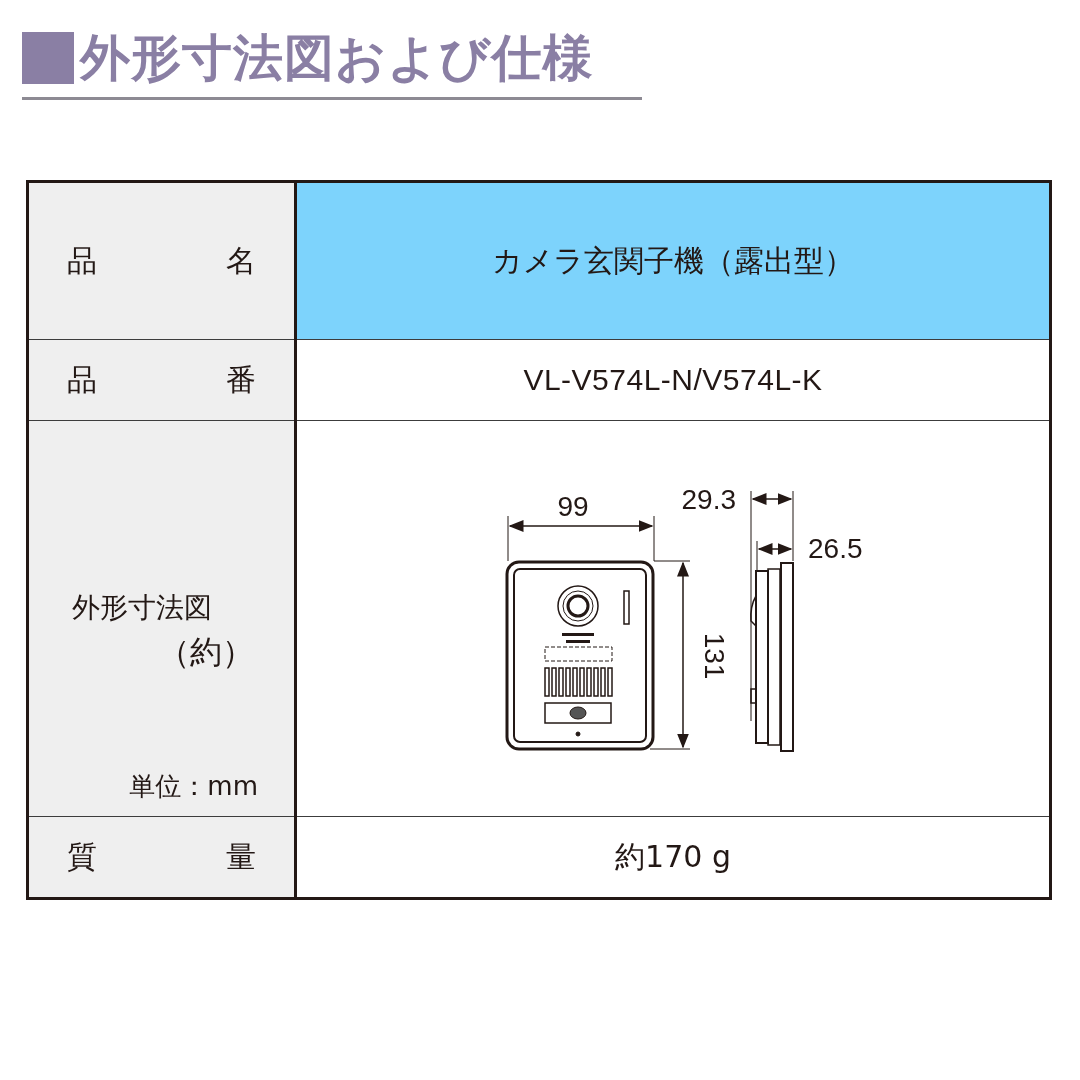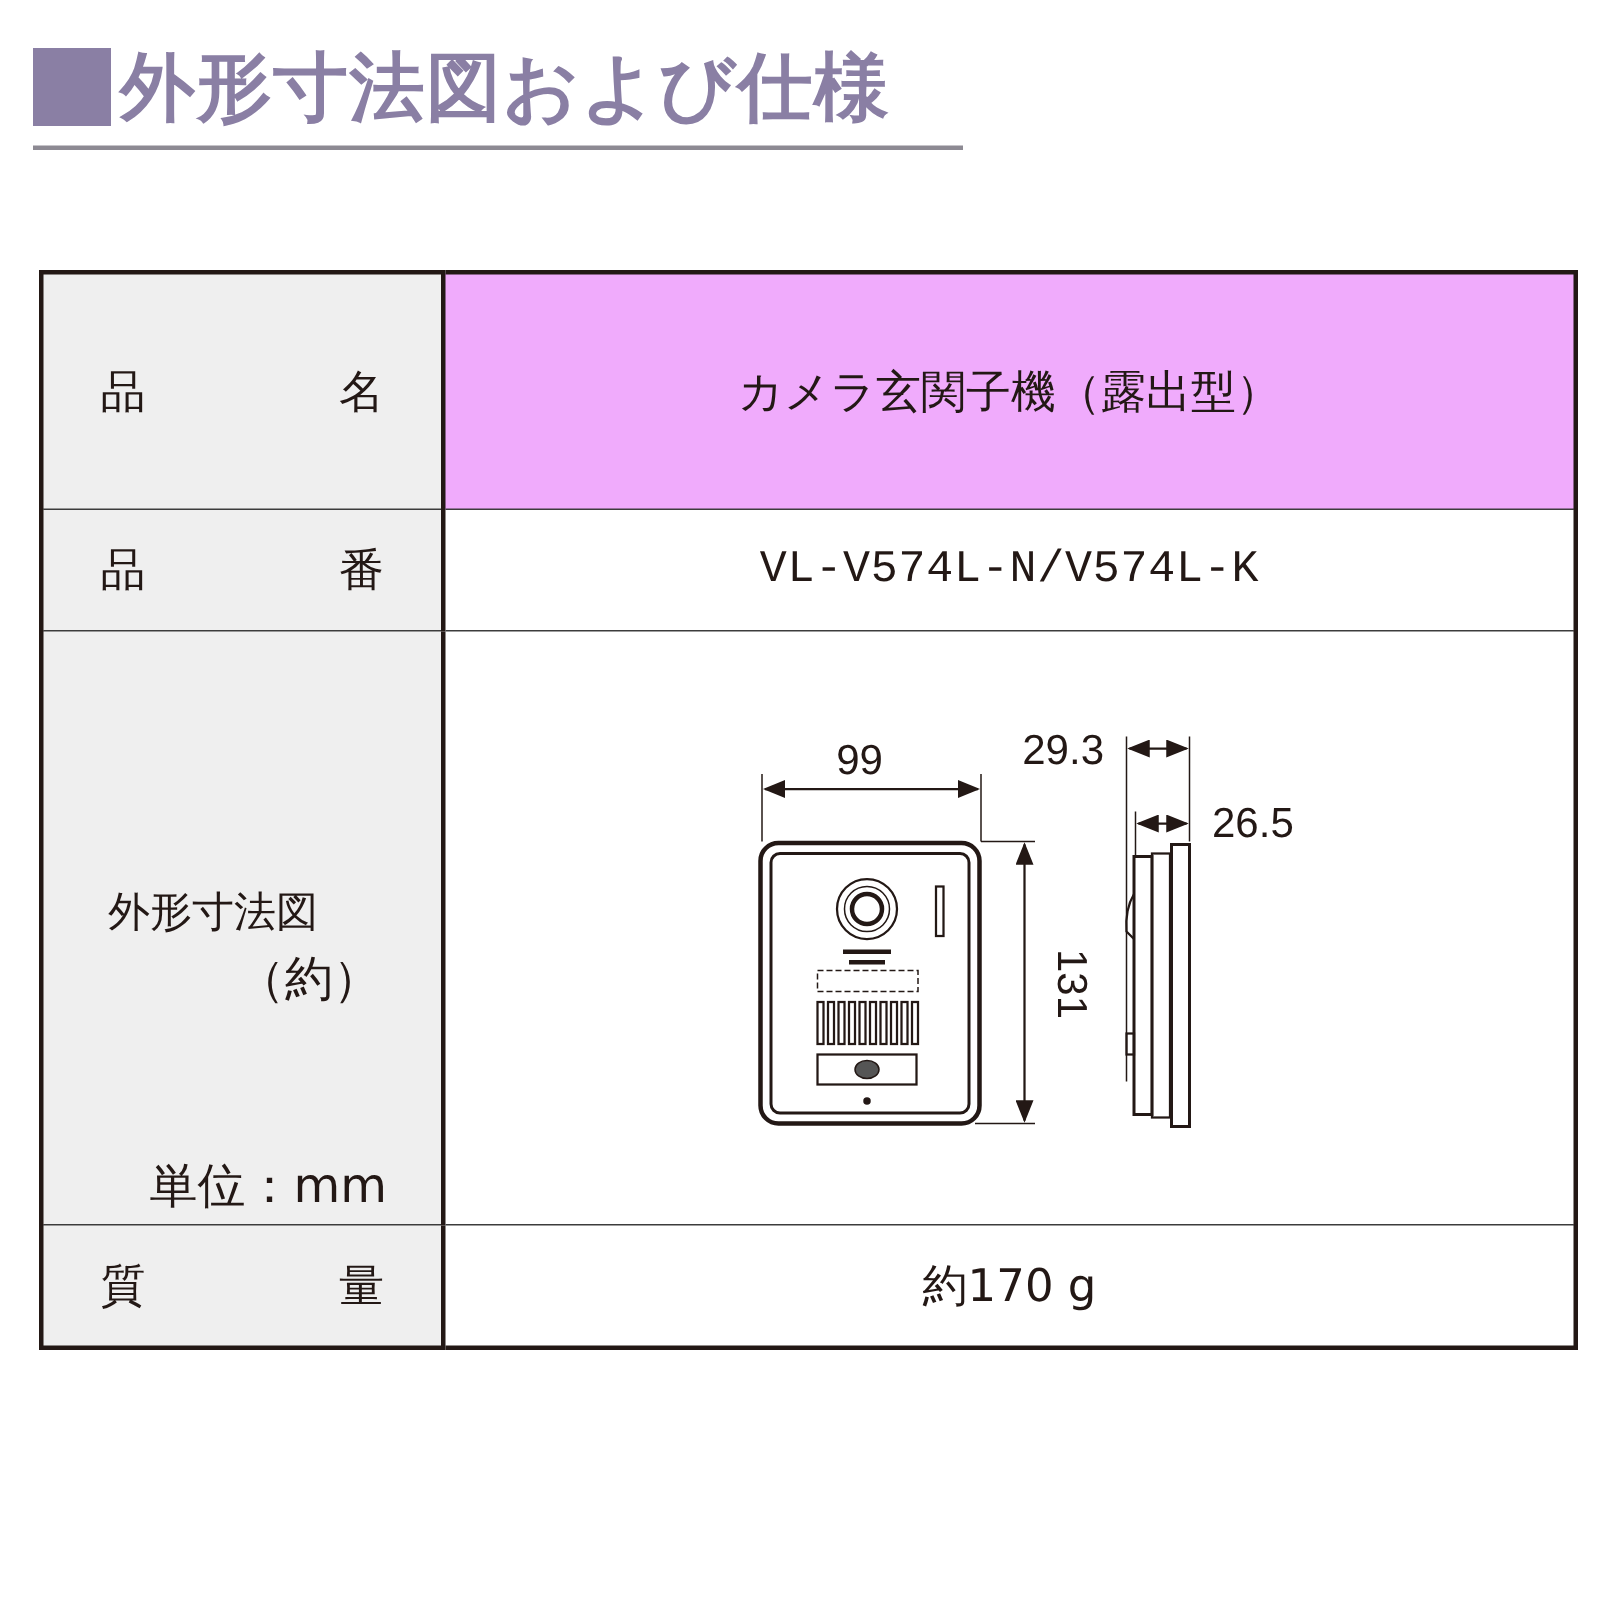--- a/index.html
+++ b/index.html
@@ -12,33 +12,33 @@
   .title-text { font-size: 50px; font-weight: bold; color: #8a7fa4; letter-spacing: 1px; line-height: 1; }
   .title-rule { position: absolute; left: 0; top: 72px; width: 620px; height: 3px; background: #8d8a93; }
 
   table.spec { position: absolute; left: 26px; top: 180px; width: 1026px;
                border-collapse: collapse; border: 3px solid #231815; }
   table.spec td { padding: 0; border: 1px solid #3c3c3c; }
   td.label { width: 252px; background: #efefef; border-right: 3px solid #231815 !important;
              font-size: 30px; }
   td.value { background: #ffffff; text-align: center; font-size: 30px; }
   tr.row-name td { height: 156px; }
-  tr.row-name td.value { background: #f0abfc; }
+  tr.row-name td.value { background: #7dd3fc; }
   tr.row-number td { height: 80px; }
   tr.row-dims td { height: 395px; padding-left: 13px; }
   tr.row-weight td { height: 80px; }
 
   .split { display: flex; justify-content: space-between; padding: 0 38px; }
-  .value-model { font-family: Liberation Mono, monospace; font-size: 38px; letter-spacing: 0.5px; }
+  .value-model { font-family: Liberation Sans, sans-serif; font-size: 38px; letter-spacing: 0.5px; }
   .value-weight { font-size: 30px; }
 
   .dims-label { position: relative; height: 395px; }
   .dims-label .l1 { position: absolute; left: 30px; top: 168px; font-size: 28px; }
   .dims-label .l2 { position: absolute; right: 40px; top: 210px; font-size: 32px; }
-  .dims-label .unit { position: absolute; right: 36px; top: 348px; font-size: 32px; }
+  .dims-label .unit { position: absolute; right: 36px; top: 348px; font-size: 26px; }
 
   .drawing-cell { position: relative; height: 395px; }
   .drawing { position: absolute; left: 0; top: 0; }
   .dim-text { font-family: "Liberation Sans", sans-serif; font-size: 28px; fill: #231815; }
 </style>
 </head>
 <body>
 
 <div class="title-wrap">
   <div class="title">

